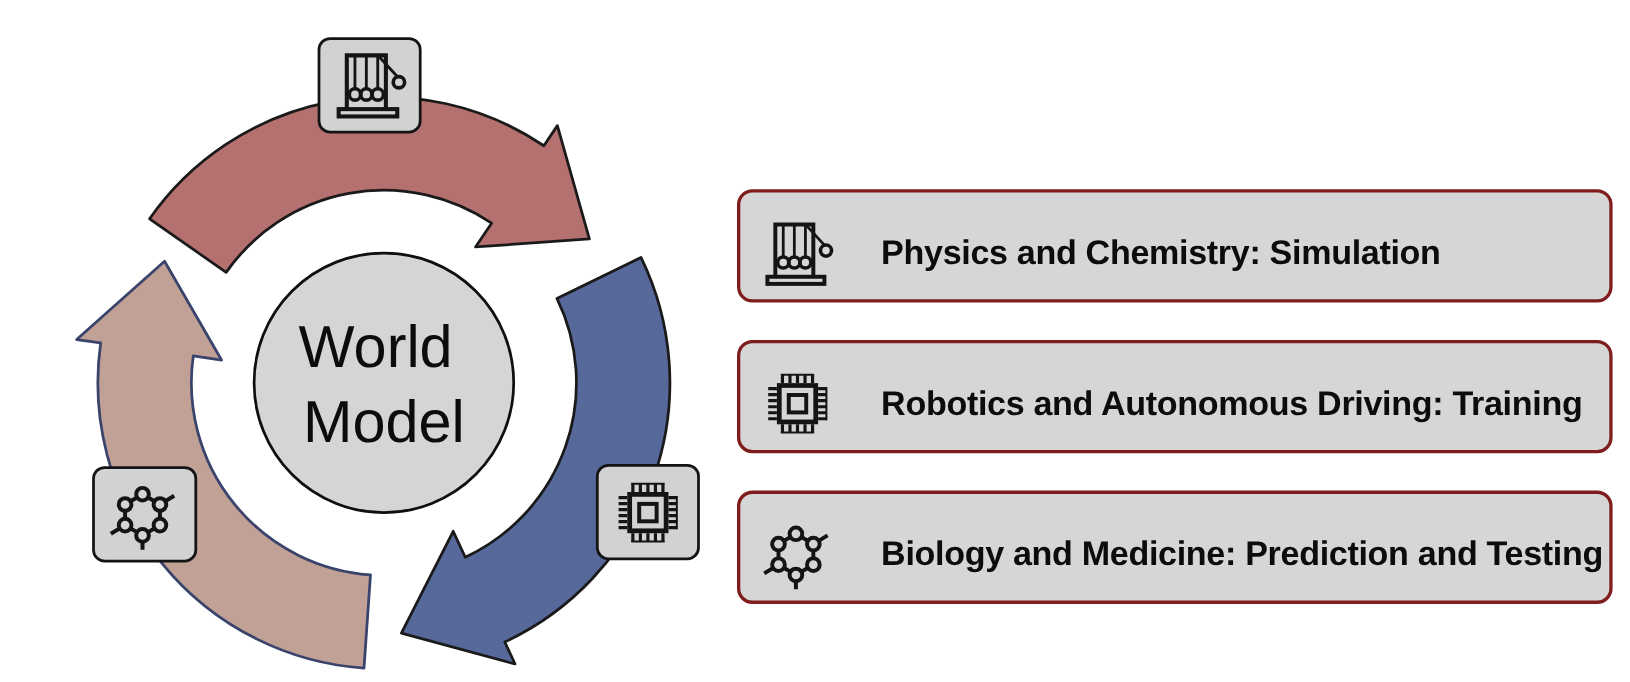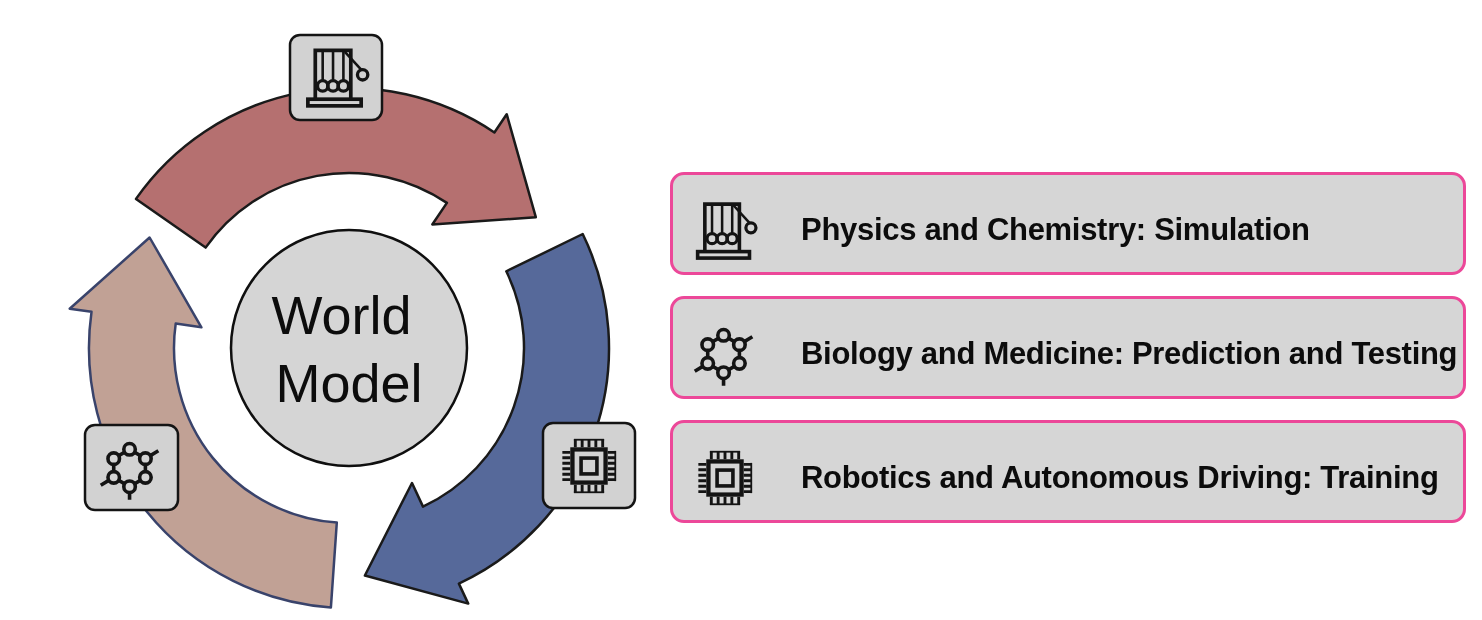--- a/index.html
+++ b/index.html
@@ -3,22 +3,22 @@
 <meta charset="utf-8">
 <style>
   html,body{margin:0;padding:0;background:#ffffff;}
   .canvas{
     position:relative;width:1482px;height:620px;background:#ffffff;overflow:hidden;
     font-family:"Liberation Sans",sans-serif;
   }
   .cycle-svg{position:absolute;left:0;top:0;}
   .legend{position:absolute;left:670px;top:172px;width:796px;}
   .legend-box{
-    box-sizing:border-box;height:103px;margin-bottom:21px;
-    background:#d6d6d6;border:3px solid #ec4899;border-radius:14px;
+    box-sizing:border-box;height:103px;margin-bottom:34px;
+    background:#d6d6d6;border:3px solid #7f1d1d;border-radius:14px;
     display:flex;align-items:center;padding:12px 18px 0 16px;
   }
   .legend-icon{width:72px;height:80px;flex:none;}
   .legend-label{
     margin-left:40px;font-size:31px;font-weight:bold;color:#0c0c0c;
     letter-spacing:-0.3px;white-space:nowrap;
   }
   .wm-text{font-family:"Liberation Sans",sans-serif;font-weight:500;}
 </style>
 </head>
@@ -94,26 +94,26 @@
 
     <div class="legend-box">
       <svg class="legend-icon" viewBox="0 0 100 100">
         <use href="#sym-cradle"></use>
       </svg>
       <span class="legend-label">Physics and Chemistry: Simulation</span>
     </div>
 
     <div class="legend-box">
       <svg class="legend-icon" viewBox="0 0 100 100">
-        <use href="#sym-molecule"></use>
+        <use href="#sym-chip"></use>
       </svg>
-      <span class="legend-label">Biology and Medicine: Prediction and Testing</span>
+      <span class="legend-label">Robotics and Autonomous Driving: Training</span>
     </div>
 
     <div class="legend-box">
       <svg class="legend-icon" viewBox="0 0 100 100">
-        <use href="#sym-chip"></use>
+        <use href="#sym-molecule"></use>
       </svg>
-      <span class="legend-label">Robotics and Autonomous Driving: Training</span>
+      <span class="legend-label">Biology and Medicine: Prediction and Testing</span>
     </div>
 
   </div>
 </div>
 
 </body></html>

